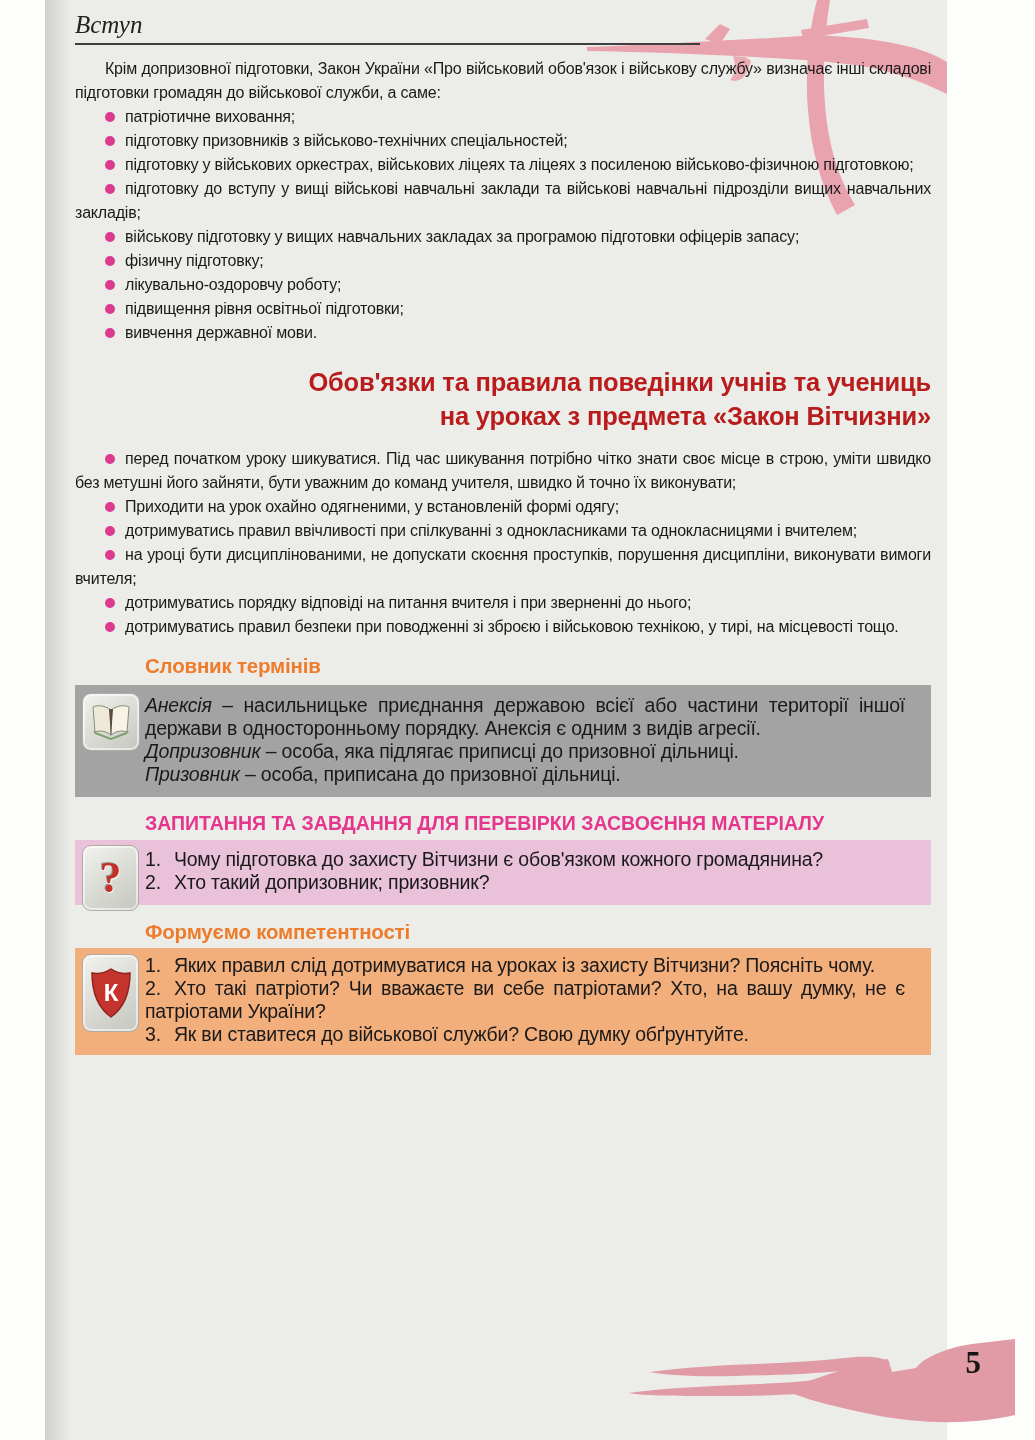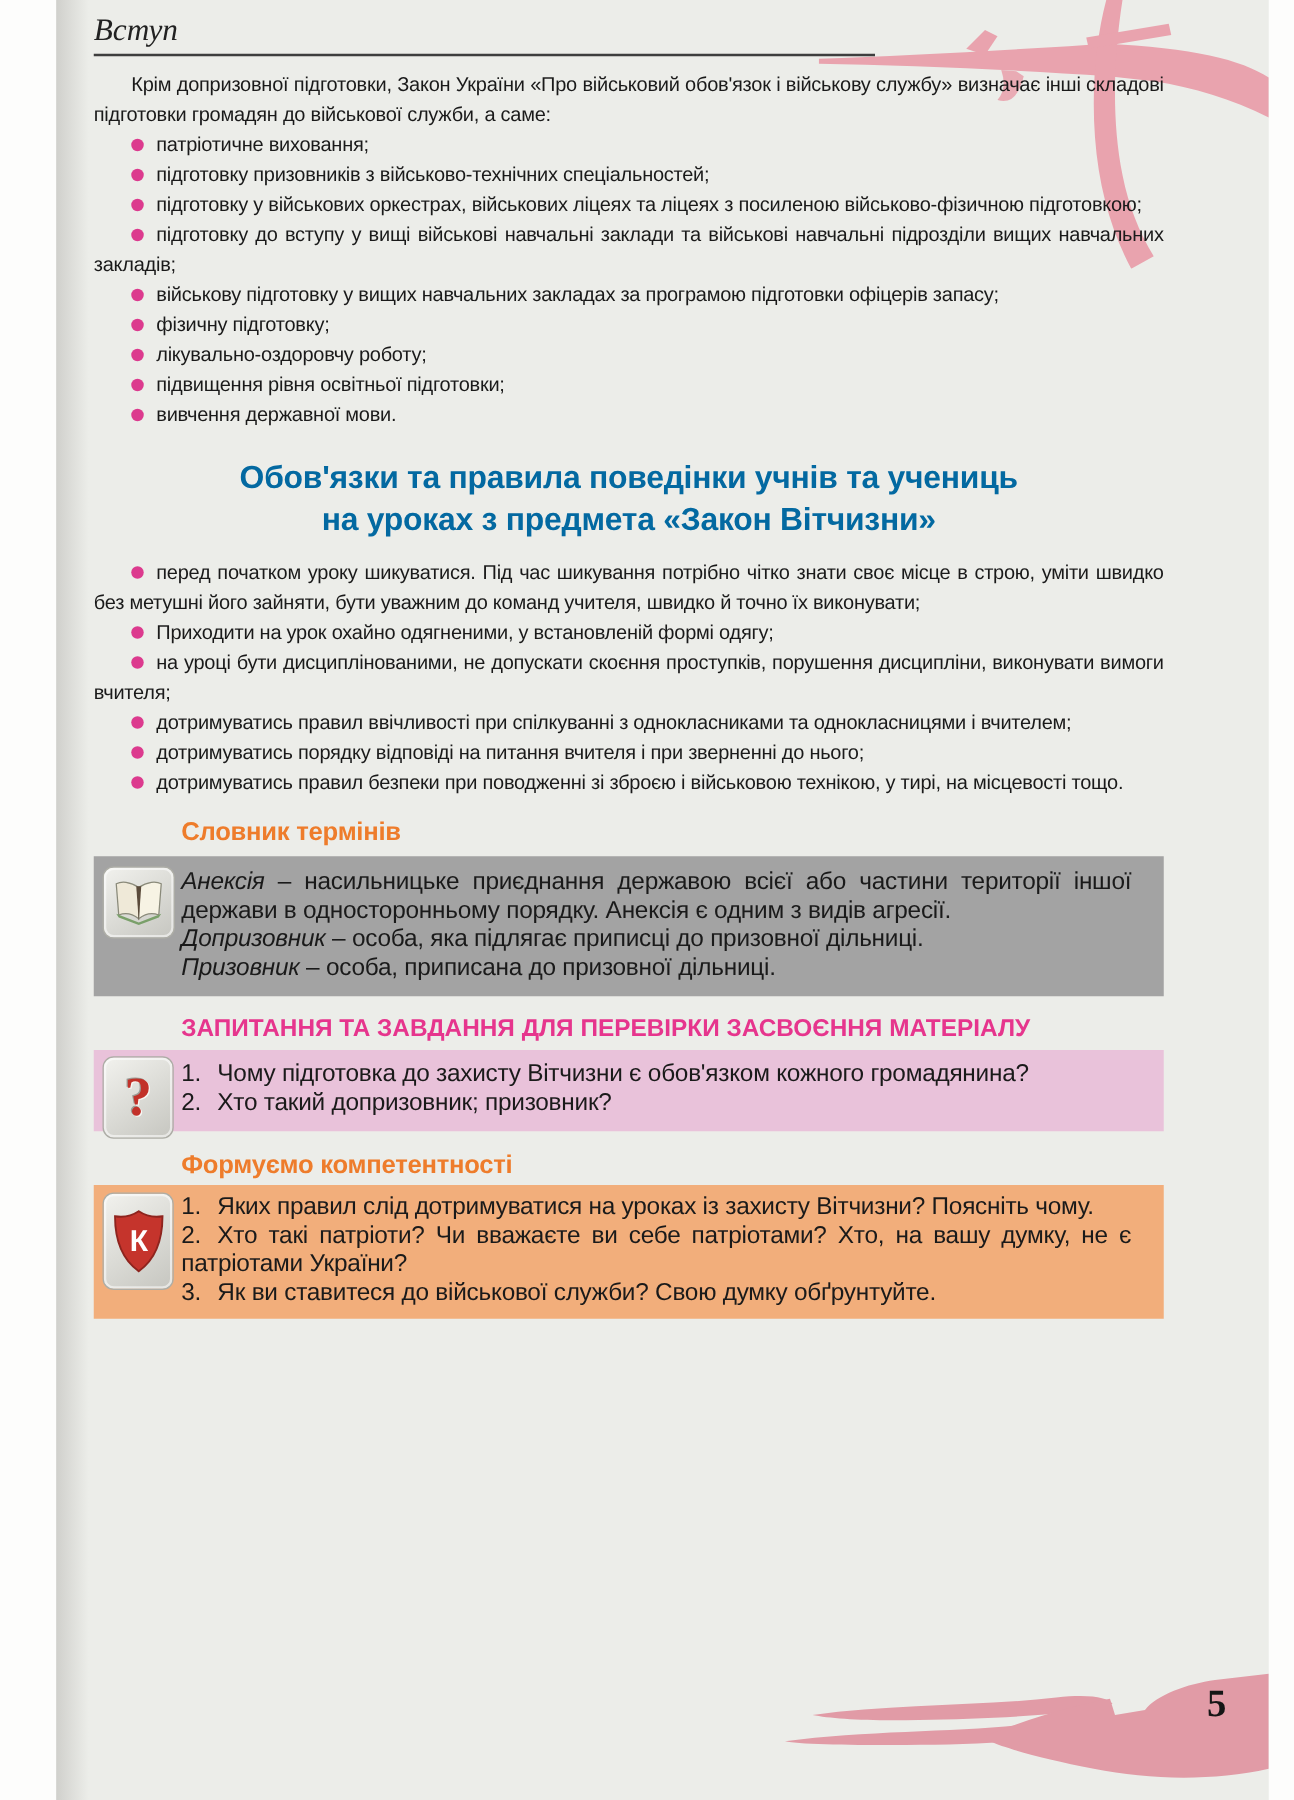--- a/index.html
+++ b/index.html
@@ -1,33 +1,33 @@
 <!DOCTYPE html>
 <html><head>
 <meta charset="utf-8">
 <style>
   html,body{margin:0;padding:0;}
   body{width:1035px;height:1440px;background:#fdfdfc;position:relative;overflow:hidden;
        font-family:"Liberation Sans",sans-serif;}
-  .page{position:absolute;left:45px;top:0;width:970px;height:1440px;background:#ecede9;}
+  .page{position:absolute;left:45px;top:0;width:902px;height:1440px;background:#ecede9;}
   .page-curve{position:absolute;left:0;top:0;bottom:0;width:26px;
        background:linear-gradient(to right,#d0d0cc,#ecede9);}
   .content{position:absolute;left:30px;top:10px;width:856px;color:#1a1a1a;}
 
   .runhead{font-family:"Liberation Serif",serif;font-style:italic;font-size:25px;
        color:#222;line-height:30px;}
   .runhead-rule{width:625px;border:0;border-top:2px solid #3e3e3e;margin:3px 0 0 0;}
 
   .para,.bi{font-size:16px;line-height:24px;text-align:justify;margin:0;
        text-indent:30px;letter-spacing:-0.2px;}
   .para{margin-top:12px;}
   .dot{display:inline-block;width:10px;height:10px;border-radius:50%;
        background:#dc3a8e;margin-right:10px;}
-  .h2{font-size:25.5px;font-weight:bold;line-height:34px;text-align:center;
-       margin:20px 0 14px 0;color:#0369a1;letter-spacing:-0.2px;}
+  .h2{font-size:25.5px;font-weight:bold;line-height:34px;text-align:right;
+       margin:20px 0 14px 0;color:#b91c1c;letter-spacing:-0.2px;}
   .h2 span{display:block;}
 
   .sh{font-size:20.5px;font-weight:bold;margin:15px 0 0 70px;letter-spacing:-0.2px;}
   .sh-orange{color:#ee7c2b;}
   .sh-pink{color:#e6358d;font-weight:600;font-size:19.5px;letter-spacing:0;}
 
   .box{position:relative;margin-top:7px;padding:7px 26px 9px 70px;
        font-size:19.5px;line-height:23px;letter-spacing:-0.2px;}
   .box p{margin:0;text-align:justify;}
   .box-glossary{background:#a3a3a3;padding-top:9px;padding-bottom:11px;}
@@ -101,23 +101,23 @@
       <span>Обов'язки та правила поведінки учнів та учениць</span>
       <span>на уроках з предмета «Закон Вітчизни»</span>
     </h2>
 
     <div>
 
         <p class="bi"><span class="dot"></span><span>перед початком уроку шикуватися. Під час шикування потрібно чітко знати своє місце в строю, уміти швидко без метушні його зайняти, бути уважним до команд учителя, швидко й точно їх виконувати;</span></p>
 
         <p class="bi"><span class="dot"></span><span>Приходити на урок охайно одягненими, у встановленій формі одягу;</span></p>
 
+        <p class="bi"><span class="dot"></span><span>дотримуватись правил ввічливості при спілкуванні з однокласниками та однокласницями і вчителем;</span></p>
+
         <p class="bi"><span class="dot"></span><span>на уроці бути дисциплінованими, не допускати скоєння проступків, порушення дисципліни, виконувати вимоги вчителя;</span></p>
-
-        <p class="bi"><span class="dot"></span><span>дотримуватись правил ввічливості при спілкуванні з однокласниками та однокласницями і вчителем;</span></p>
 
         <p class="bi"><span class="dot"></span><span>дотримуватись порядку відповіді на питання вчителя і при зверненні до нього;</span></p>
 
         <p class="bi"><span class="dot"></span><span>дотримуватись правил безпеки при поводженні зі зброєю і військовою технікою, у тирі, на місцевості тощо.</span></p>
       </div>
 
     <div class="sh sh-orange">Словник термінів</div>
     <div class="box box-glossary">
       <span class="box-icon icon-book">
         <svg width="42" height="36" viewBox="0 0 42 36">

